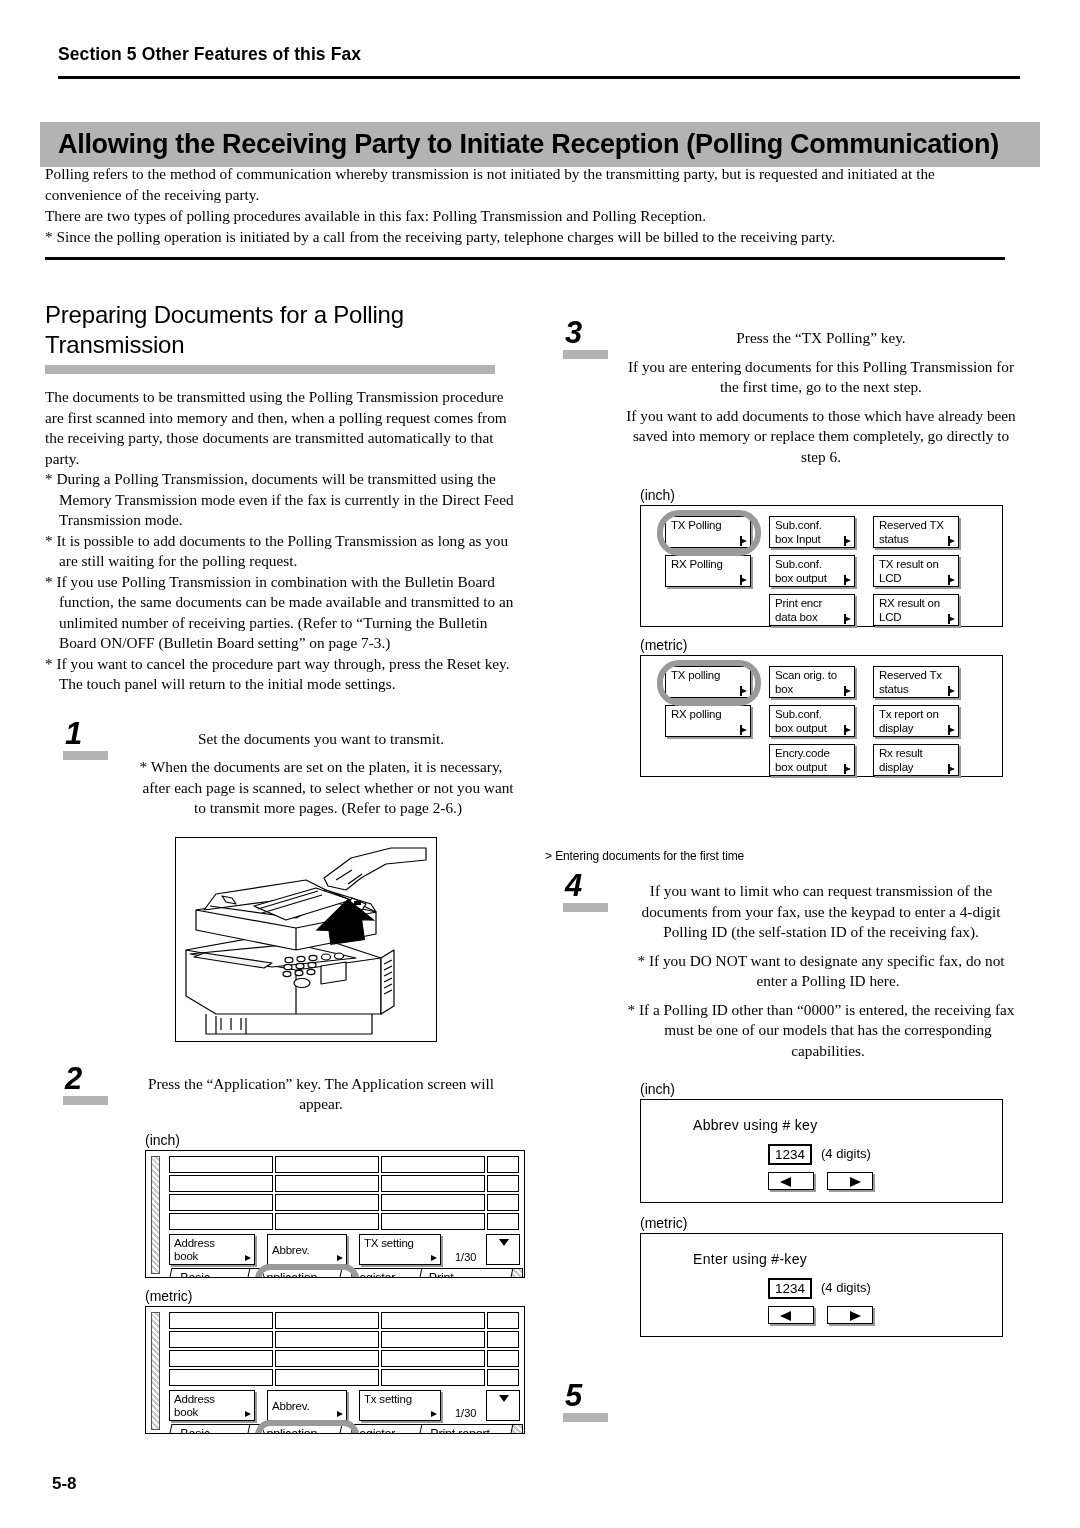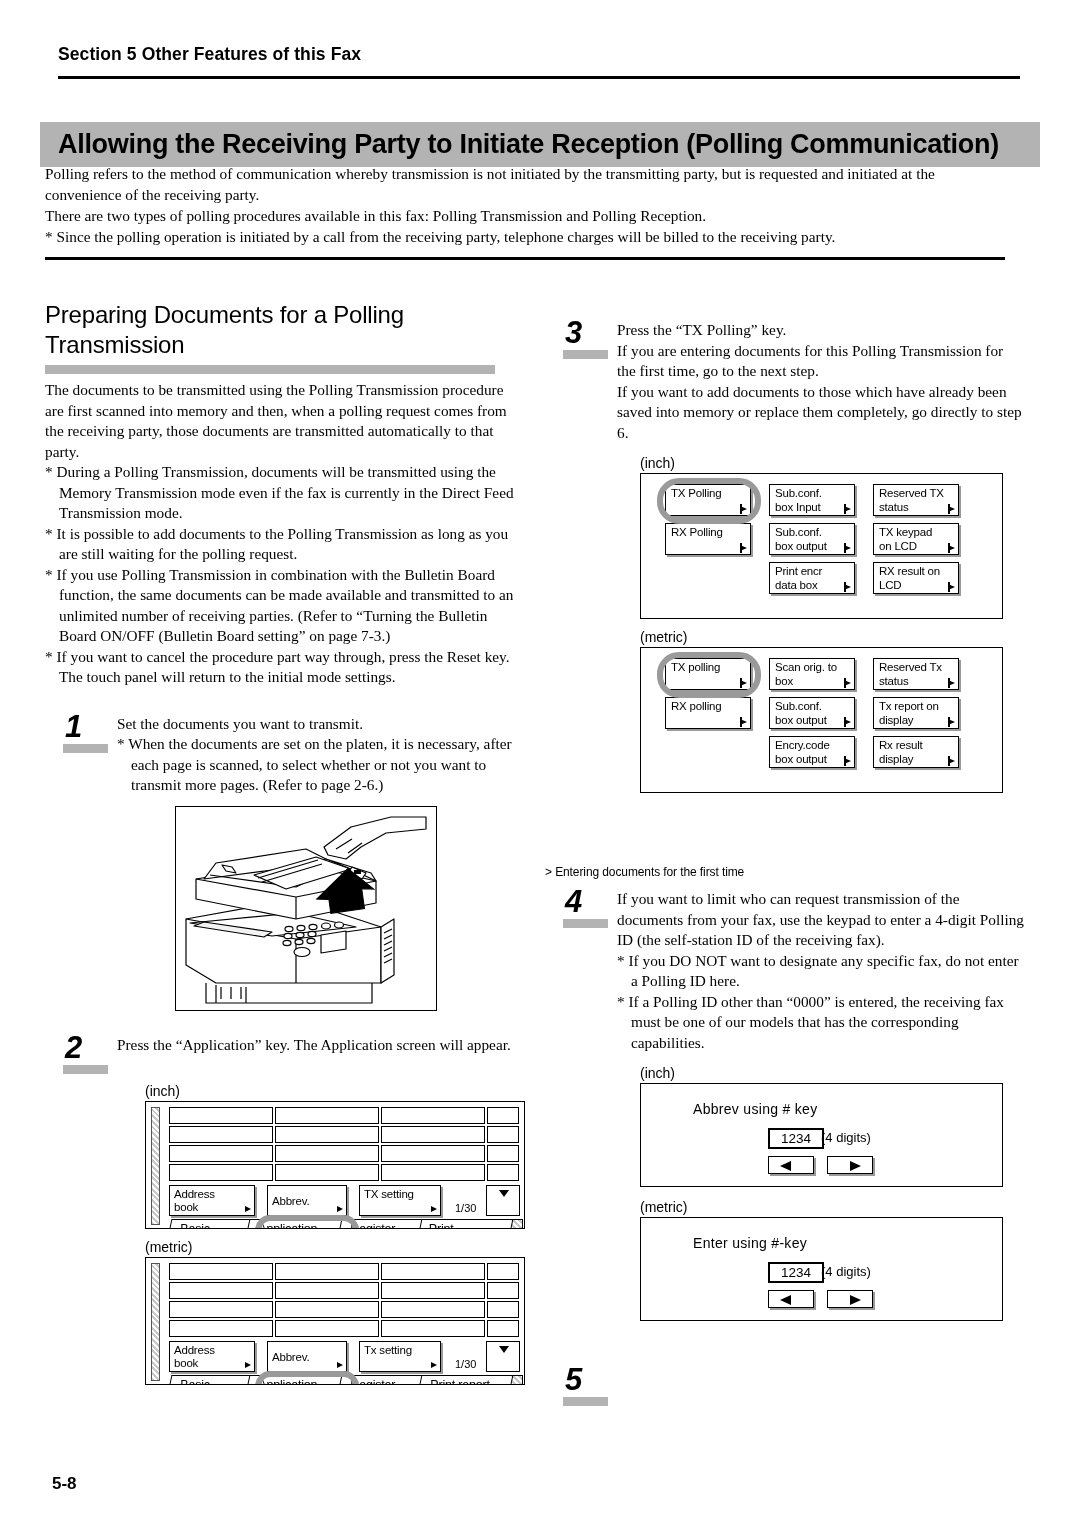--- a/index.html
+++ b/index.html
@@ -84,21 +84,21 @@
   }
   .sub-head-bar {
     width: 450px; height: 9px;
     background: #b3b3b3;
     margin-top: 5px;
   }
 
   .body-text {
     font-size: 15.3px;
     line-height: 20.5px;
-    margin-top: 6px;
+    margin-top: 13px;
   }
   .body-text p { margin: 0; }
   .body-text .hang { padding-left: 14px; text-indent: -14px; }
 
   
   .step { position: relative; display: flex; }
   .step-num-wrap {
     width: 72px;
     flex: 0 0 72px;
     position: relative;
@@ -117,38 +117,38 @@
     background: #b3b3b3;
     margin-left: 18px;
     margin-top: 2px;
   }
   .step-text {
     flex: 1;
     font-size: 15.3px;
     line-height: 20.5px;
     padding-top: 2px;
   }
-  .step-text p { margin: 0; }
+  .step-text p { margin: 8px; text-align: center; }
   .step-text .hang { padding-left: 14px; text-indent: -14px; }
 
   
   .panel-label {
     font-family: "Liberation Sans", sans-serif;
     font-size: 14px;
     margin-bottom: 2px;
     margin-top: 6px;
   }
   .lcd {
     border: 1.6px solid #000;
     background: #fff;
     position: relative;
   }
 
   
-  .fkey-panel { width: 363px; height: 146px; padding: 10px 0 0 24px; }
+  .fkey-panel { width: 363px; height: 122px; padding: 10px 0 0 24px; }
   .fkey-row { display: flex; gap: 18px; margin-bottom: 7px; }
   .fkey {
     width: 86px; height: 32px;
     border: 1.5px solid #000;
     position: relative;
     font-family: "Liberation Sans", sans-serif;
     font-size: 11.5px;
     line-height: 13.5px;
     padding: 2px 12px 0 5px;
     box-shadow: 2px 2px 0 #9a9a9a;
@@ -263,21 +263,21 @@
   .id-title {
     font-family: "Liberation Sans", sans-serif;
     font-size: 14px;
     position: absolute;
     left: 52px; top: 17px;
     letter-spacing: .3px;
   }
   .id-box {
     position: absolute;
     left: 127px; top: 44px;
-    width: 56px; height: 21px;
+    width: 44px; height: 21px;
     border: 2px solid #000;
     font-family: "Liberation Sans", sans-serif;
     font-size: 13.5px;
     text-align: center;
     line-height: 18px;
     background: #fff;
   }
   .id-digits {
     position: absolute;
     left: 180px; top: 46px;
@@ -609,21 +609,21 @@
         <div class="fkey-row">
           <div class="fkey">
             <span>RX Polling</span>
             <span class="corner"></span>
           </div>
           <div class="fkey">
             <span>Sub.conf. box output</span>
             <span class="corner"></span>
           </div>
           <div class="fkey">
-            <span>TX keypad on LCD</span>
+            <span>TX result on LCD</span>
             <span class="corner"></span>
           </div>
         </div>
         <div class="fkey-row">
           <div class="fkey blank"></div>
           <div class="fkey">
             <span>Print encr data box</span>
             <span class="corner"></span>
           </div>
           <div class="fkey">

